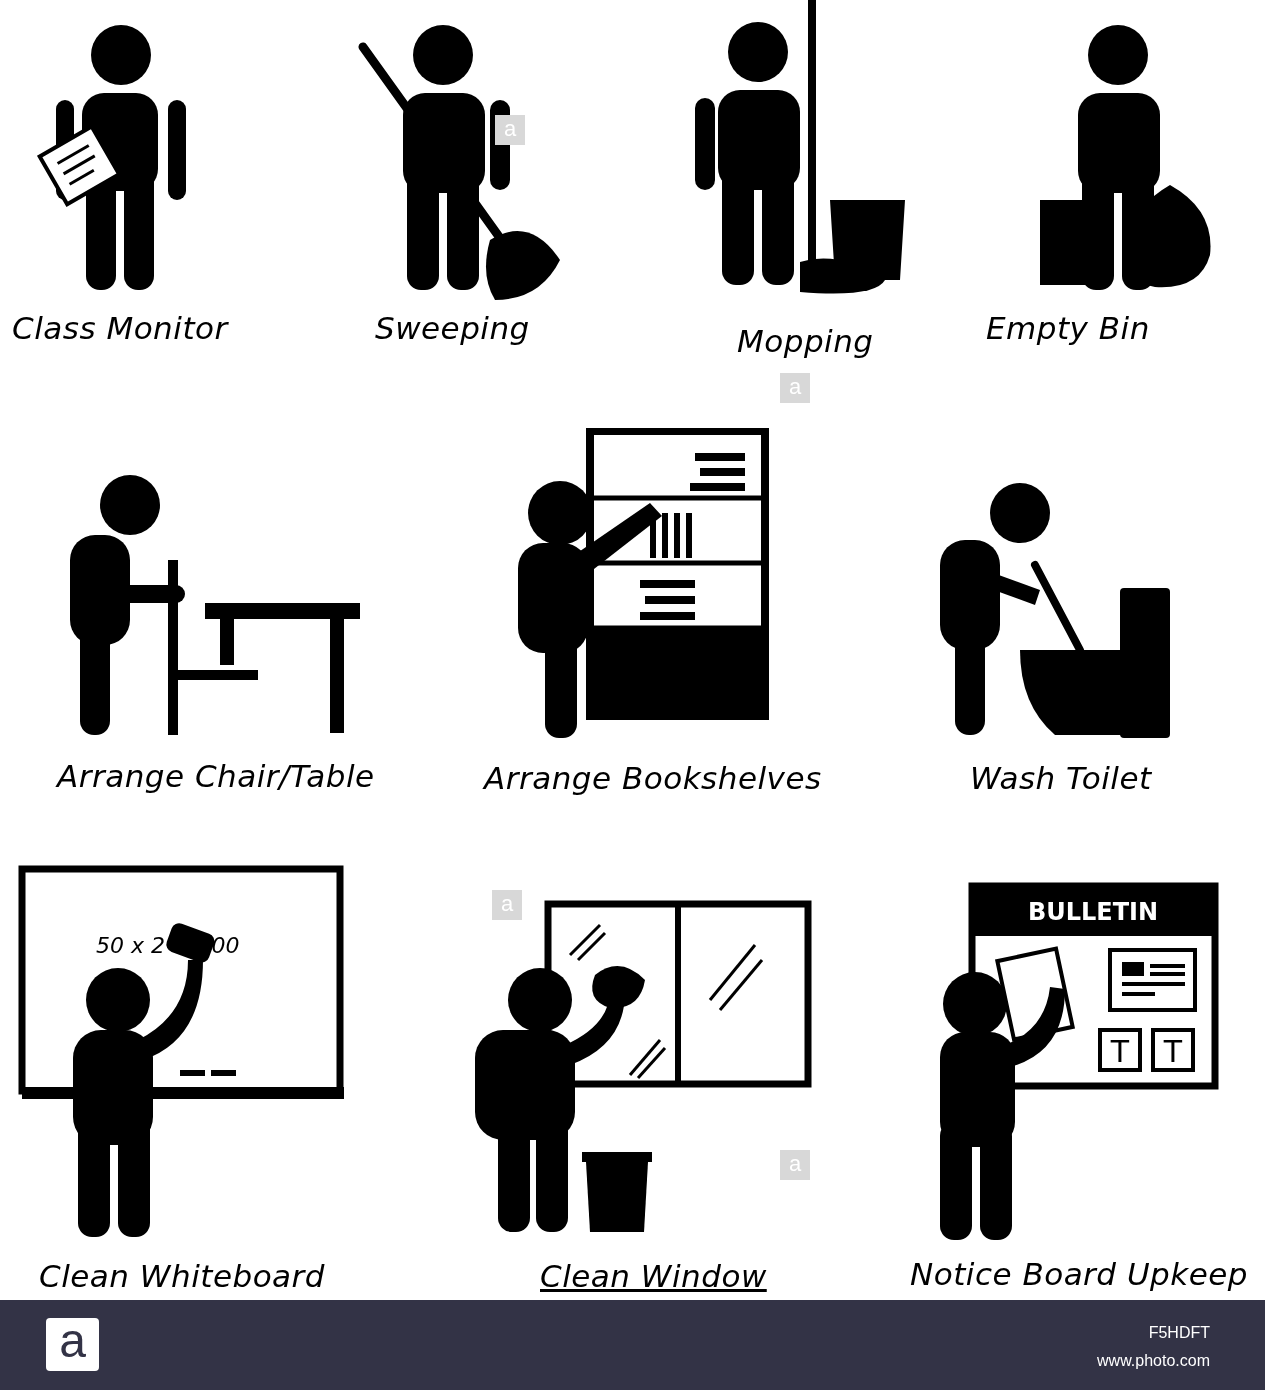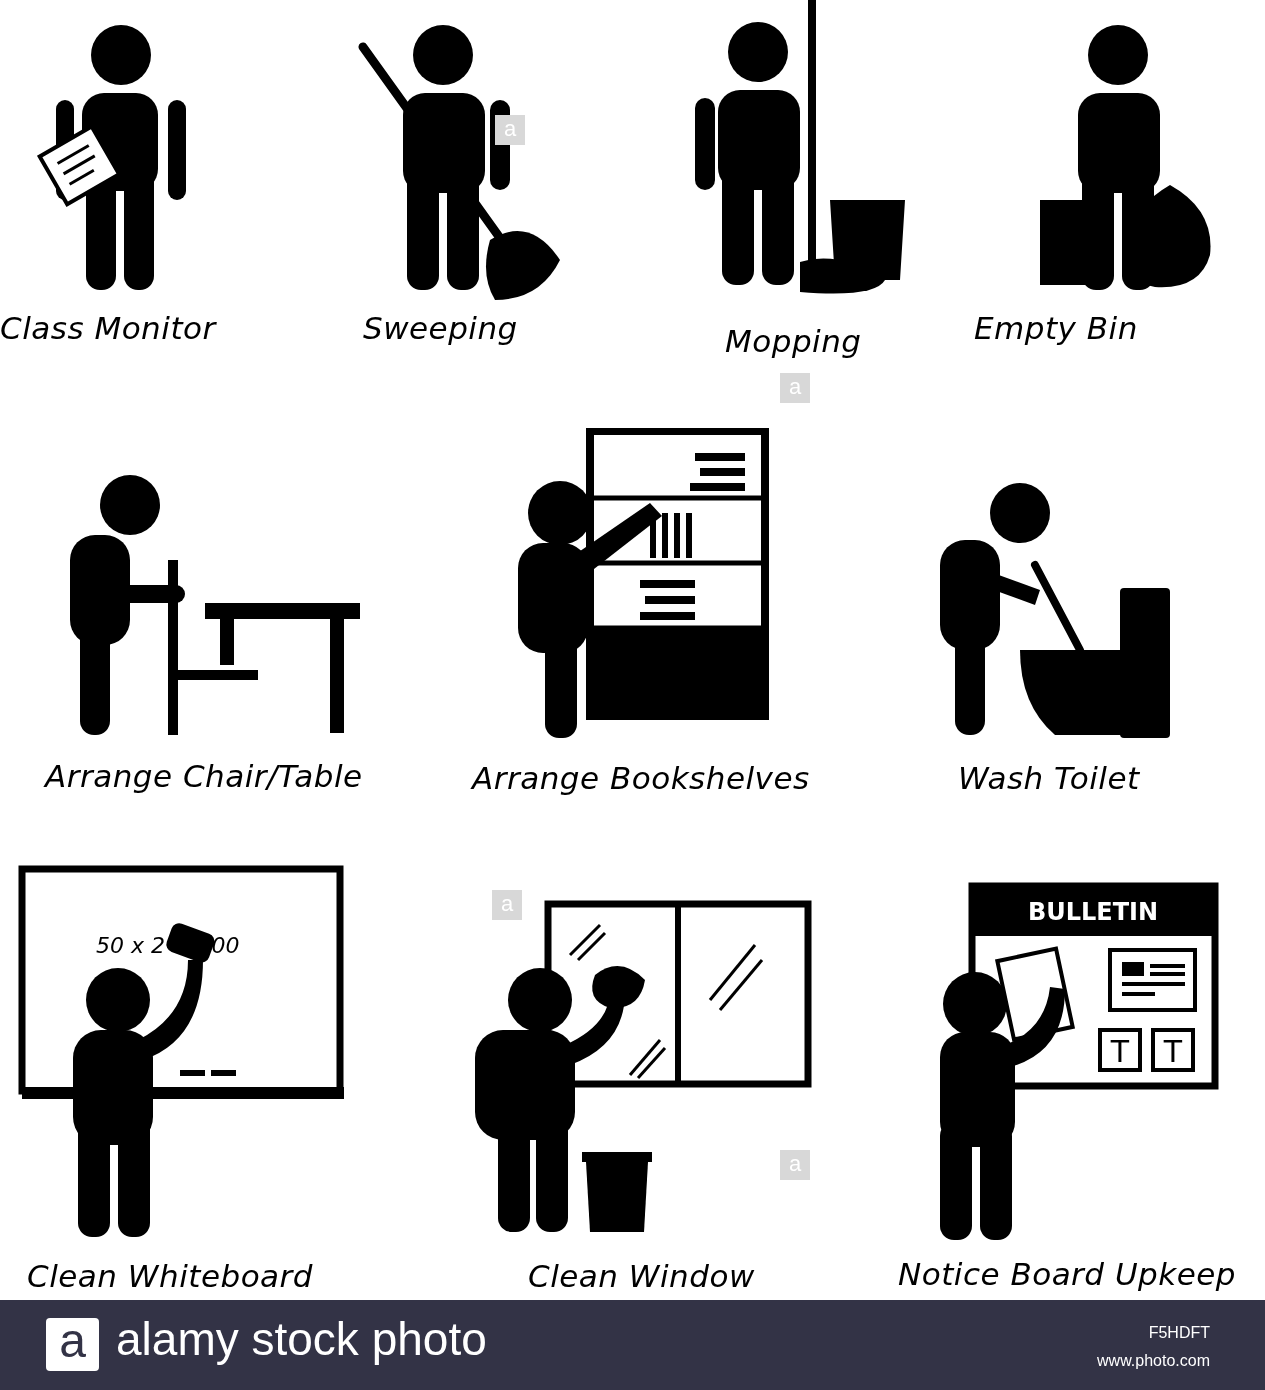--- a/index.html
+++ b/index.html
@@ -1,19 +1,19 @@
 <!DOCTYPE html>
 <html><head>
 <meta charset="utf-8">
 <style>
   html,body{margin:0;padding:0;}
   body{width:1265px;height:1390px;background:#fff;position:relative;overflow:hidden;font-family:"DejaVu Sans",sans-serif;}
   .cell{position:absolute;}
   .cell svg{position:absolute;left:0;top:0;}
-  .label{position:absolute;font-family:"DejaVu Sans",sans-serif;font-style:italic;font-size:31px;color:#000;white-space:nowrap;letter-spacing:0.5px;}
+  .label{position:absolute;font-family:"DejaVu Sans",sans-serif;font-style:italic;font-size:31px;color:#000;white-space:nowrap;letter-spacing:0.5px;padding-left:12px;}
   .wm{position:absolute;width:30px;height:30px;background:#d8d8d8;color:#fff;font-size:22px;line-height:28px;text-align:center;font-family:"Liberation Sans",sans-serif;}
   .footer{position:absolute;left:0;top:1300px;width:1265px;height:90px;background:#333346;}
   .logo-box{position:absolute;left:46px;top:18px;width:53px;height:53px;background:#fff;border-radius:4px;color:#333346;font-size:48px;line-height:46px;text-align:center;font-family:"Liberation Sans",sans-serif;}
   .brand{position:absolute;left:116px;top:12px;color:#fff;font-size:46px;font-family:"Liberation Sans",sans-serif;}
   .code{position:absolute;right:55px;top:24px;color:#fff;font-size:16px;font-family:"Liberation Sans",sans-serif;}
   .url{position:absolute;right:55px;top:52px;color:#fff;font-size:16px;font-family:"Liberation Sans",sans-serif;}
 </style>
 </head>
 <body>
 
@@ -159,21 +159,21 @@
     <path d="M125 75 Q150 55 175 80 Q170 110 140 108 Q115 100 125 75 Z" fill="#000"></path>
     <circle cx="70" cy="100" r="32" fill="#000"></circle>
     <rect x="5" y="130" width="100" height="110" rx="28" fill="#000"></rect>
     <rect x="28" y="210" width="32" height="122" rx="14" fill="#000"></rect>
     <rect x="66" y="210" width="32" height="122" rx="14" fill="#000"></rect>
     <path d="M95 145 Q140 125 140 90 L155 92 Q155 145 100 165 Z" fill="#000"></path>
     <rect x="112" y="252" width="70" height="10" fill="#000"></rect>
     <path d="M116 262 L178 262 L174 332 L120 332 Z" fill="#000"></path>
   </svg>
 </div>
-<div class="label" style="left:528px;top:1258px;">Clean Window</div>
+<div class="label" style="left:528px;top:1258px;text-decoration:underline;">Clean Window</div>
 
 <div class="cell" style="left:925px;top:882px;width:295px;height:360px;">
   <svg width="295" height="360" viewBox="0 0 295 360">
     <rect x="47" y="4" width="243" height="200" fill="#fff" stroke="#000" stroke-width="7"></rect>
     <rect x="47" y="4" width="243" height="50" fill="#000"></rect>
     <text x="168" y="38" text-anchor="middle" font-family="DejaVu Sans, sans-serif" font-weight="bold" font-size="24" fill="#fff">BULLETIN</text>
     <rect x="185" y="68" width="85" height="60" fill="#fff" stroke="#000" stroke-width="4"></rect>
     <rect x="197" y="80" width="22" height="14" fill="#000"></rect>
       <rect x="225" y="82" width="35" height="4" fill="#000"></rect>
       <rect x="225" y="90" width="35" height="4" fill="#000"></rect>
@@ -193,16 +193,15 @@
 </div>
 <div class="label" style="left:898px;top:1256px;">Notice Board Upkeep</div>
 
 <div class="wm" style="left:780px;top:373px;">a</div>
 <div class="wm" style="left:492px;top:890px;">a</div>
 <div class="wm" style="left:780px;top:1150px;">a</div>
 <div class="wm" style="left:495px;top:115px;">a</div>
 
 <div class="footer">
   <div class="logo-box">a</div>
-  <div class="brand">alamy stock photo</div>
   <div class="code">F5HDFT</div>
   <div class="url">www.photo.com</div>
 </div>
 
 </body></html>

